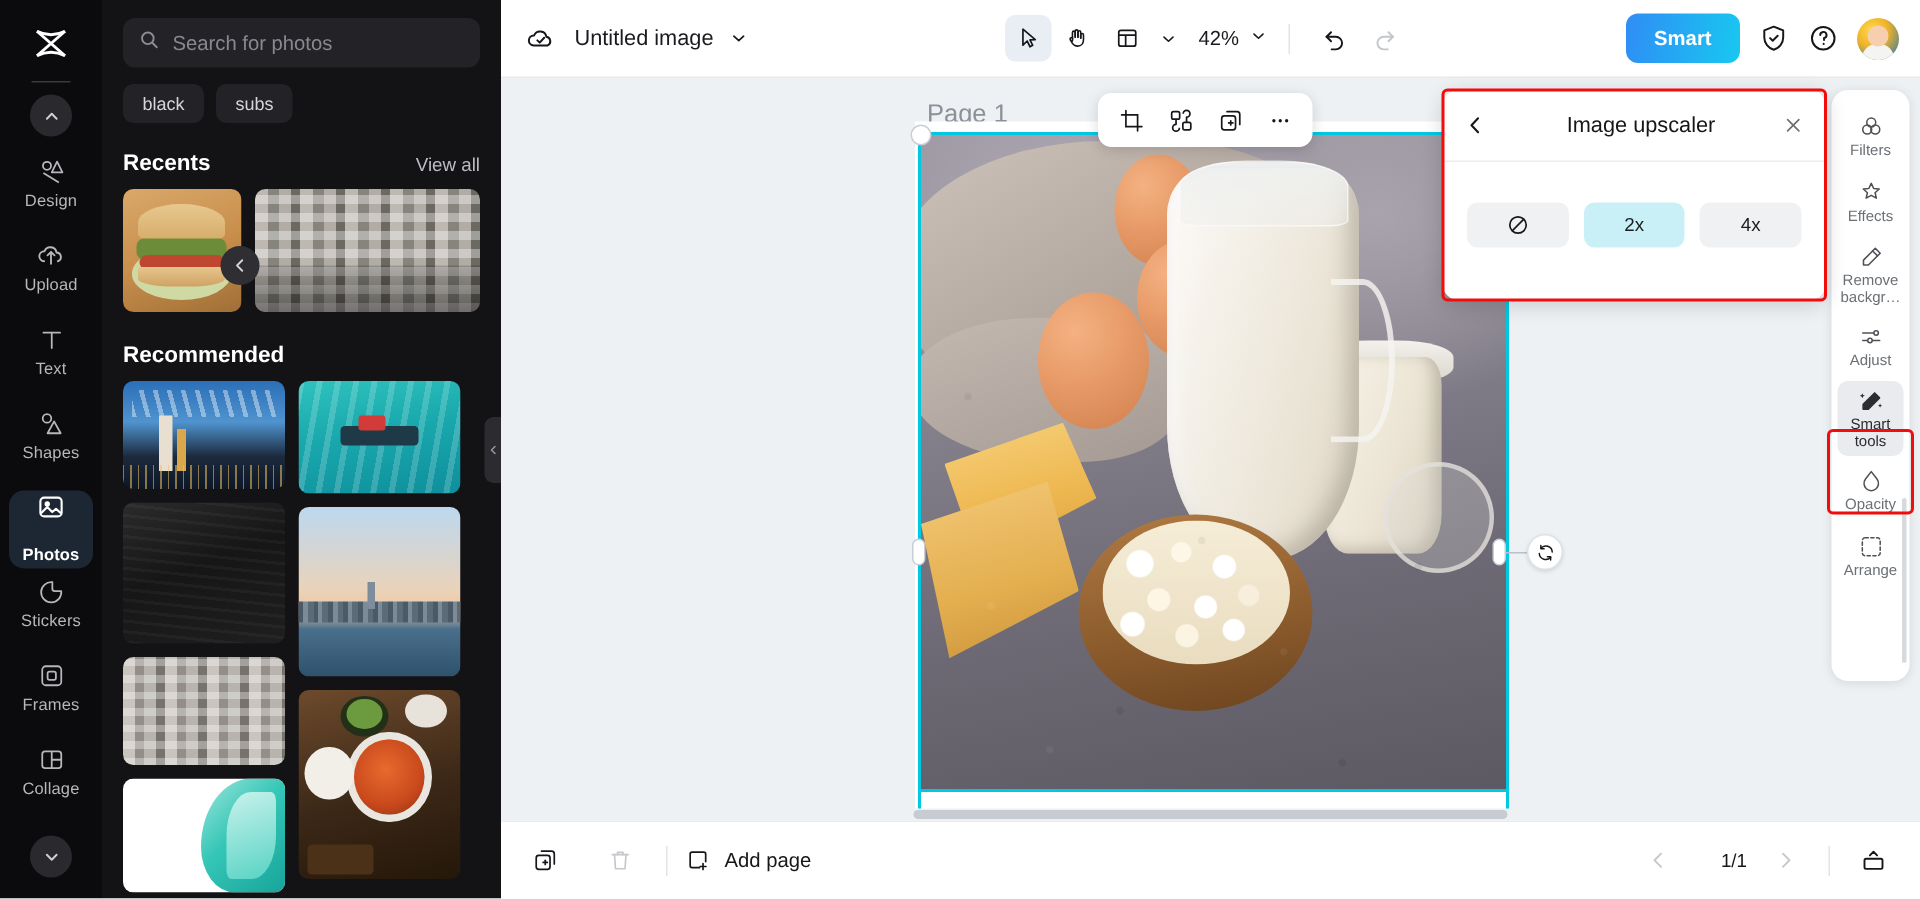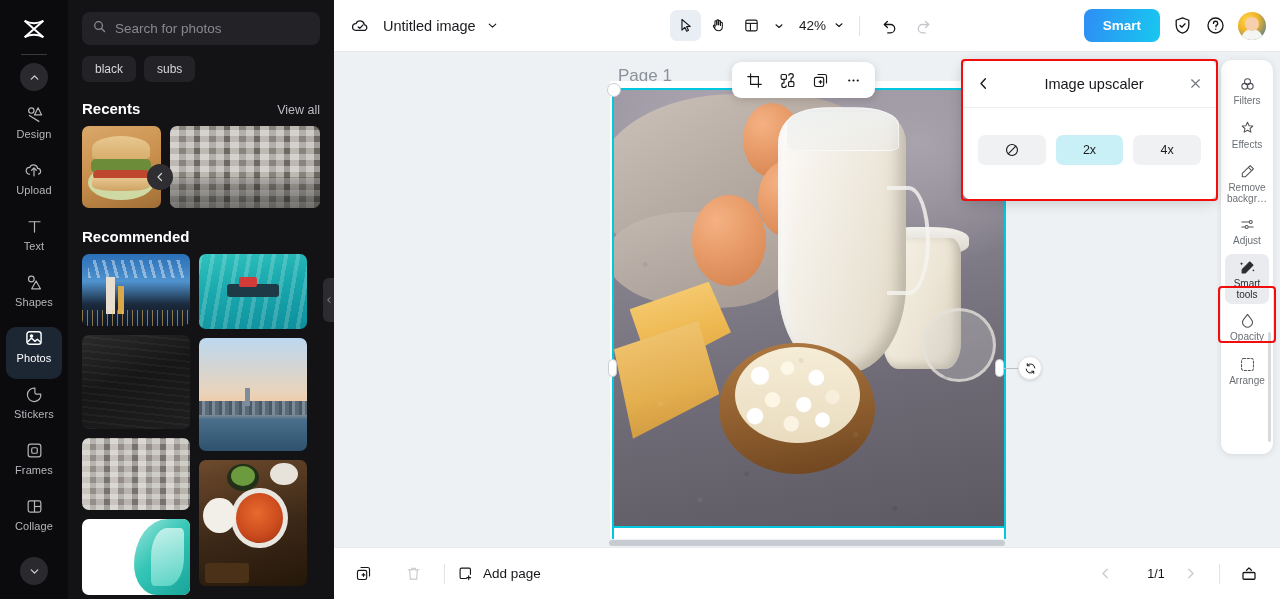--- a/index.html
+++ b/index.html
@@ -29,21 +29,21 @@
   .rail-item {
     width: 56px; height: 52px; border-radius: 10px;
     display: flex; flex-direction: column; align-items: center; justify-content: flex-start;
     gap: 3px; margin-bottom: 4px; cursor: pointer;
   }
   .rail-item .ri-ico { height: 22px; display:flex; align-items:center; justify-content:center; }
   .rail-item .ri-lb {
     font-size: 11px; color: #b6b6bb; letter-spacing: .1px; line-height: 12px;
   }
   .rail-item.active { background: #1d2733; }
-  .rail-item.active .ri-lb { color: #fff; font-weight: 400; }
+  .rail-item.active .ri-lb { color: #fff; font-weight: 700; margin-top: 12px; }
   .rail-bottom {
     width: 28px; height: 28px; border-radius: 50%;
     background: #2a2a2e; display:flex; align-items:center; justify-content:center;
     margin-top: 6px; cursor: pointer;
   }
 
   
   .panel {
     position: absolute; left: 68px; top: 0; width: 266px; height: 599px;
     background: #131316; overflow: hidden; z-index: 35;

